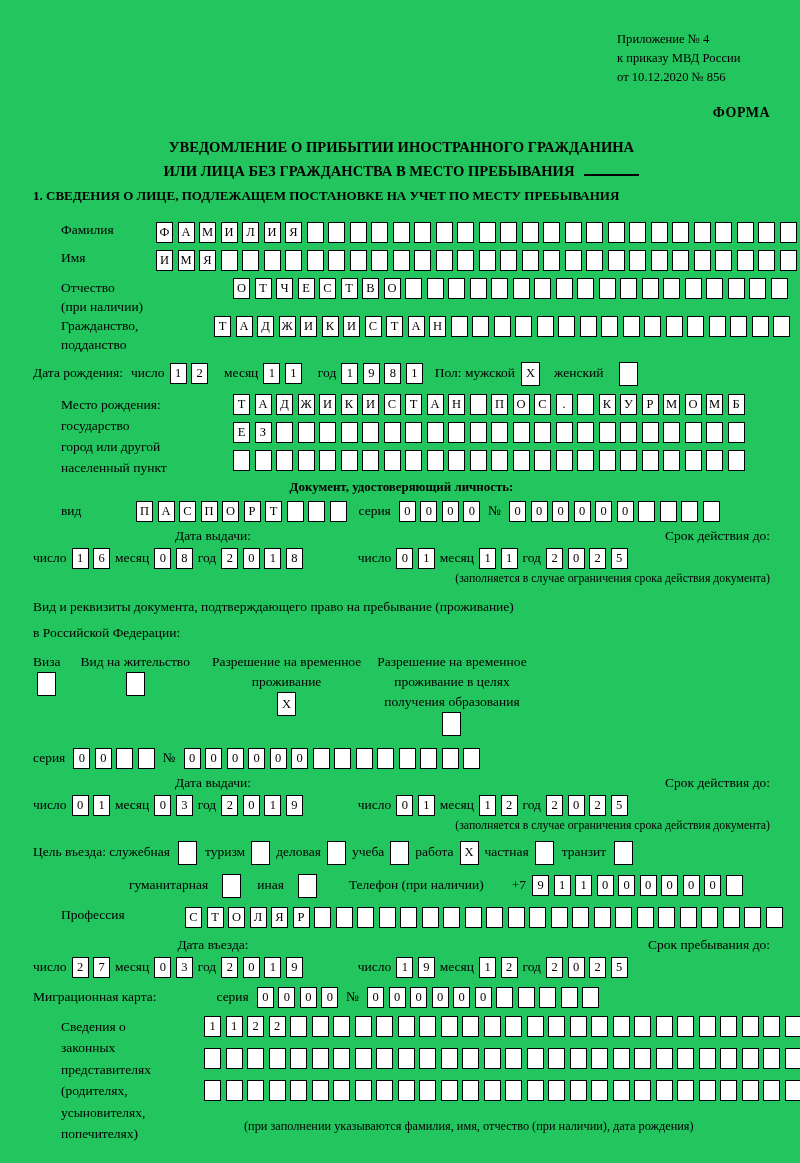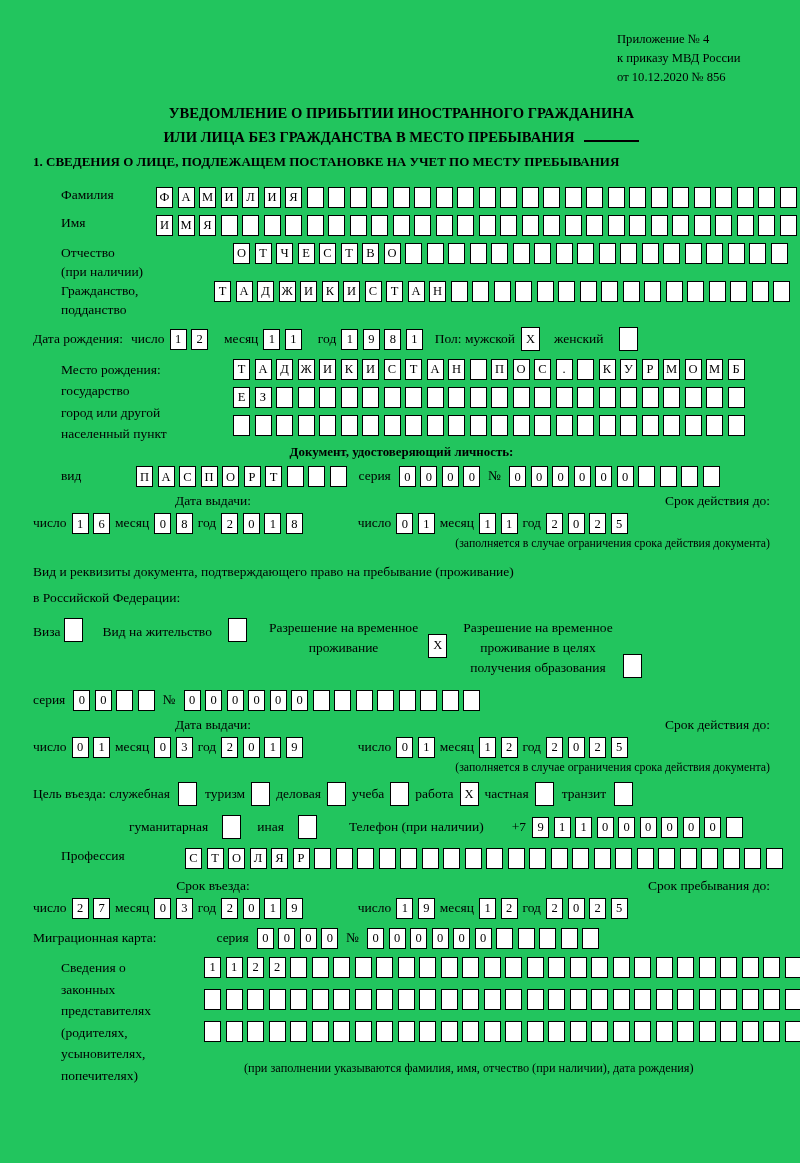--- a/index.html
+++ b/index.html
@@ -29,35 +29,36 @@
   .mlbl{line-height:19px;}
   .chead{text-align:center;font-weight:bold;font-size:12.9px;margin:0 0 6px;}
   .dheads{display:flex;margin-bottom:3px;}
   .dh1{width:360px;text-align:center;flex:none;}
   .dh2{flex:1;text-align:right;}
   .drow{display:flex;align-items:center;}
   .dg{display:inline-flex;align-items:center;gap:5px;}
   .note-r{text-align:right;font-size:11.8px;margin:2px 0 8px;}
   .intro{line-height:1.95;margin-top:3px;}
   .opts{display:flex;align-items:flex-start;margin:6px 0 12px;}
-  .opt{display:flex;align-items:flex-end;}
+  .opt{display:flex;align-items:center;flex-direction:column;}
   .optlbl{text-align:center;line-height:20px;}
   .gap8{width:8px;flex:none;} .gap6{width:6px;flex:none;}
 </style>
 </head>
 <body>
 
 <div class="page">
 
   <div class="top-right">
     <div>Приложение № 4</div>
     <div>к приказу МВД России</div>
     <div>от 10.12.2020 № 856</div>
   </div>
 
+  <div class="forma">ФОРМА</div>
 
   <div class="title">
     <div>УВЕДОМЛЕНИЕ О ПРИБЫТИИ ИНОСТРАННОГО ГРАЖДАНИНА</div>
     <div><span>ИЛИ ЛИЦА БЕЗ ГРАЖДАНСТВА В МЕСТО ПРЕБЫВАНИЯ</span><span class="blank"></span></div>
   </div>
 
   <div class="sec">1. СВЕДЕНИЯ О ЛИЦЕ, ПОДЛЕЖАЩЕМ ПОСТАНОВКЕ НА УЧЕТ ПО МЕСТУ ПРЕБЫВАНИЯ</div>
 
   <div class="frow">
     <span class="lbl" style="width:95px">Фамилия</span>
@@ -639,21 +640,21 @@
         <span class="cbox"></span>
         <span class="cbox"></span>
         <span class="cbox"></span>
         <span class="cbox"></span>
         <span class="cbox"></span>
         <span class="cbox"></span>
       </span>
   </div>
 
   <div class="dheads">
-    <span class="dh1">Срок въезда:</span>
+    <span class="dh1">Дата въезда:</span>
     <span class="dh2">Срок пребывания до:</span>
   </div>
   <div class="drow" style="margin-bottom:9px">
     <span class="dg">
       <span>число</span>
       <span class="boxrow">
           <span class="cbox">2</span>
           <span class="cbox">7</span>
         </span>
       <span>месяц</span>

